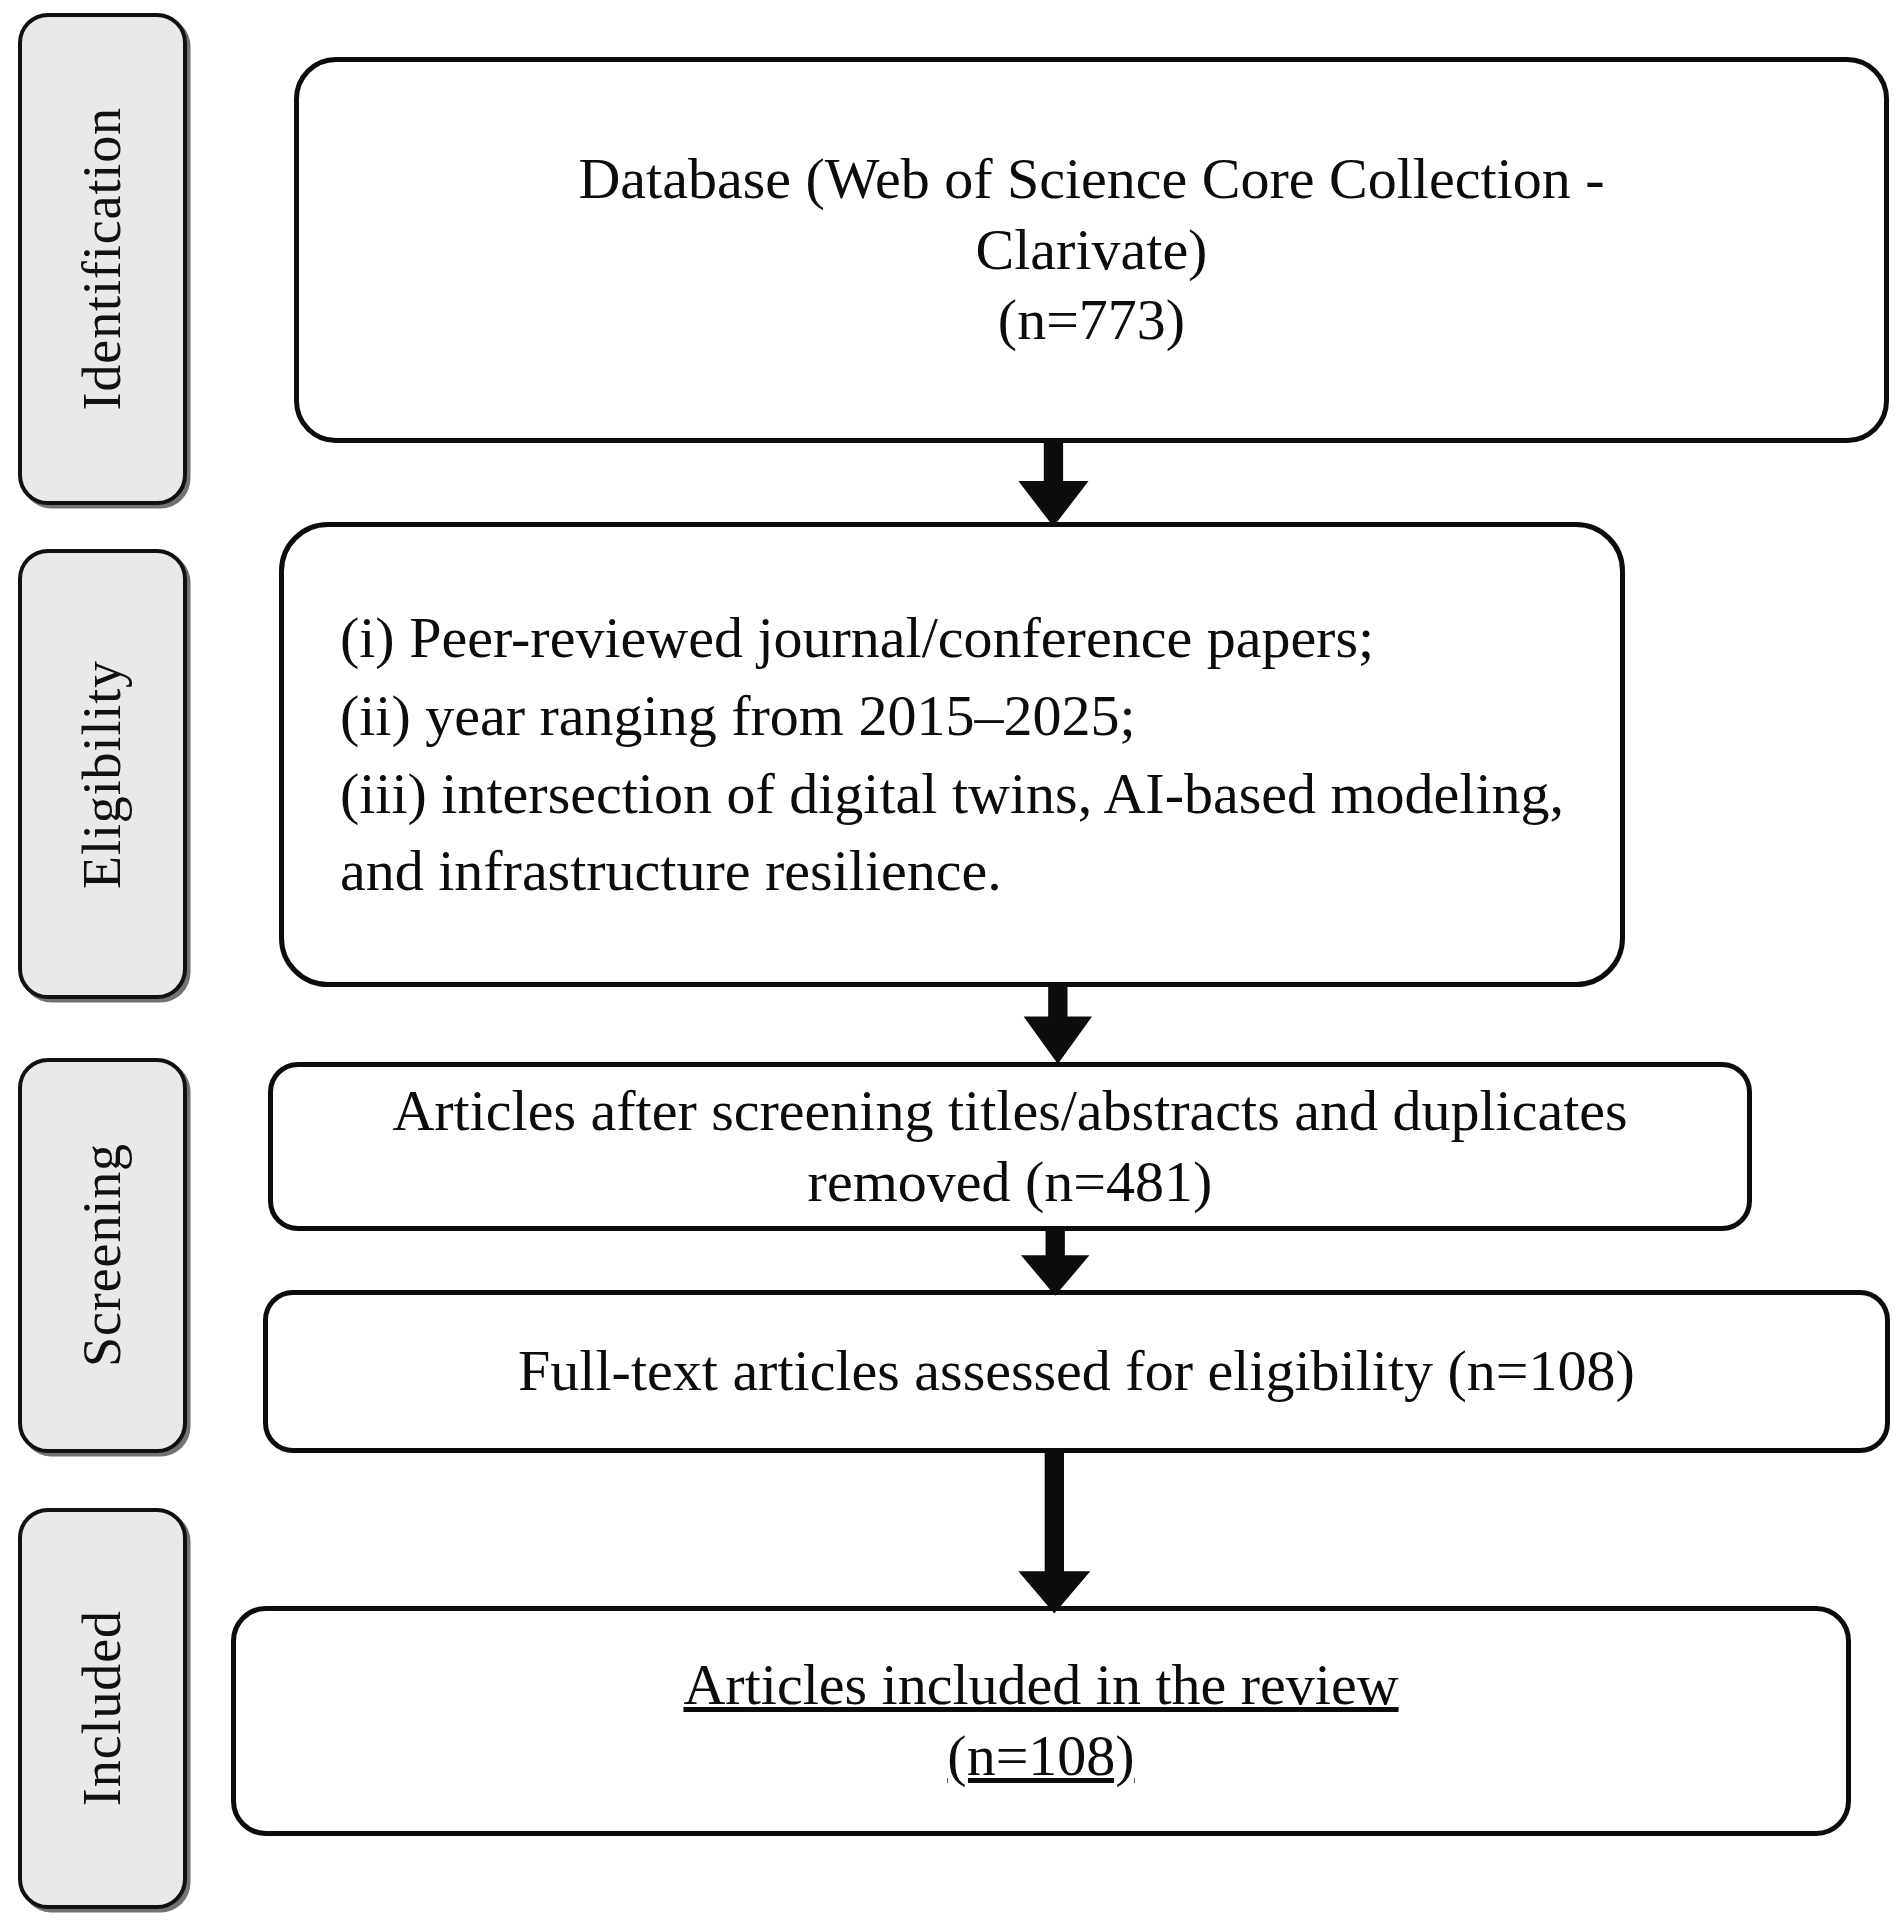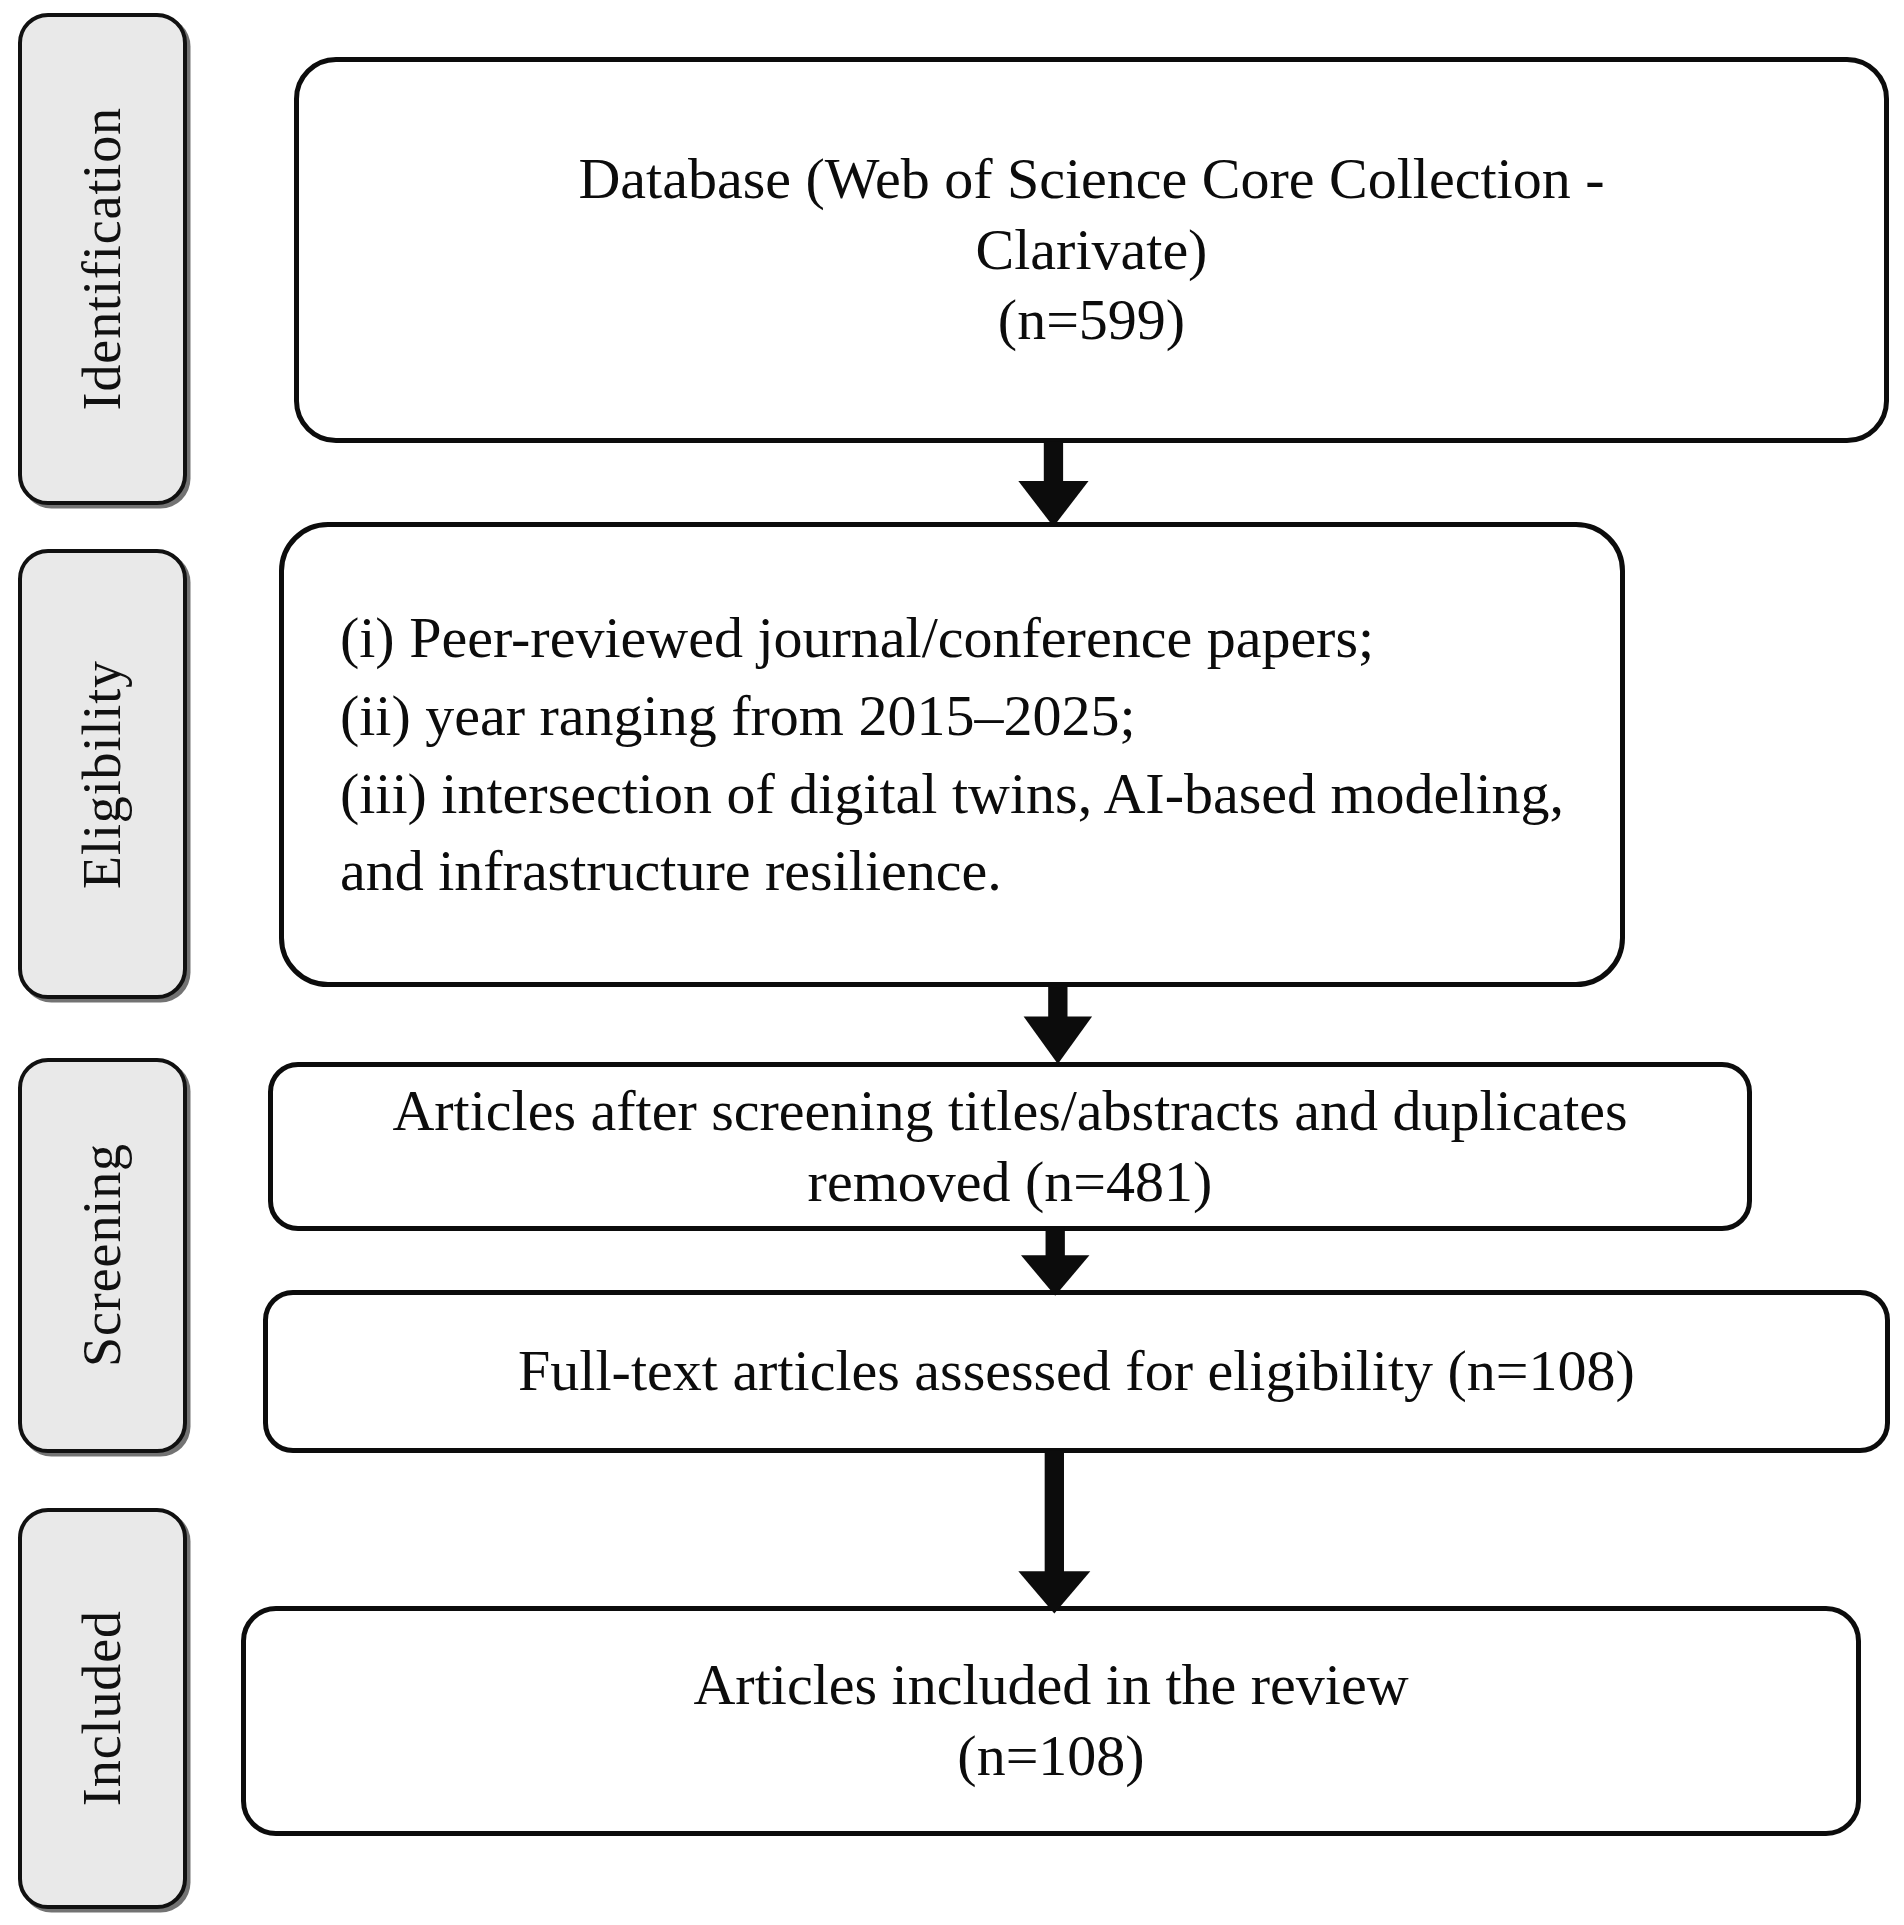--- a/index.html
+++ b/index.html
@@ -69,21 +69,21 @@
   .flow-text.left-align {
     text-align: left;
     padding: 0 40px;
     line-height: 1.34;
   }
 
   #box-database   { left: 294px; top: 57px;   width: 1595px; height: 386px; }
   #box-criteria   { left: 279px; top: 522px;  width: 1346px; height: 465px; border-radius: 49px; }
   #box-screened   { left: 268px; top: 1062px; width: 1484px; height: 169px; border-radius: 30px; }
   #box-fulltext   { left: 263px; top: 1290px; width: 1627px; height: 163px; border-radius: 30px; }
-  #box-included   { left: 241px; top: 1606px; width: 1620px; height: 230px; border-radius: 35px; }
+  #box-included   { left: 231px; top: 1606px; width: 1620px; height: 230px; border-radius: 35px; text-decoration: underline; }
 
   
   .arrow {
     position: absolute;
     left: 0;
     top: 0;
     pointer-events: none;
   }
   .arrow svg { display: block; }
 </style>
@@ -104,21 +104,21 @@
     <span class="stage-label">Screening</span>
   </div>
 
   <div class="stage-box" id="stage-included">
     <span class="stage-label">Included</span>
   </div>
 
   <div class="flow-box" id="box-database">
     <div class="flow-text">Database (Web of Science Core Collection -
 Clarivate)
-(n=599)</div>
+(n=773)</div>
   </div>
 
   <div class="flow-box" id="box-criteria">
     <div class="flow-text left-align">(i) Peer-reviewed journal/conference papers;
 (ii) year ranging from 2015–2025;
 (iii) intersection of digital twins, AI-based modeling,
 and infrastructure resilience.</div>
   </div>
 
   <div class="flow-box" id="box-screened">

